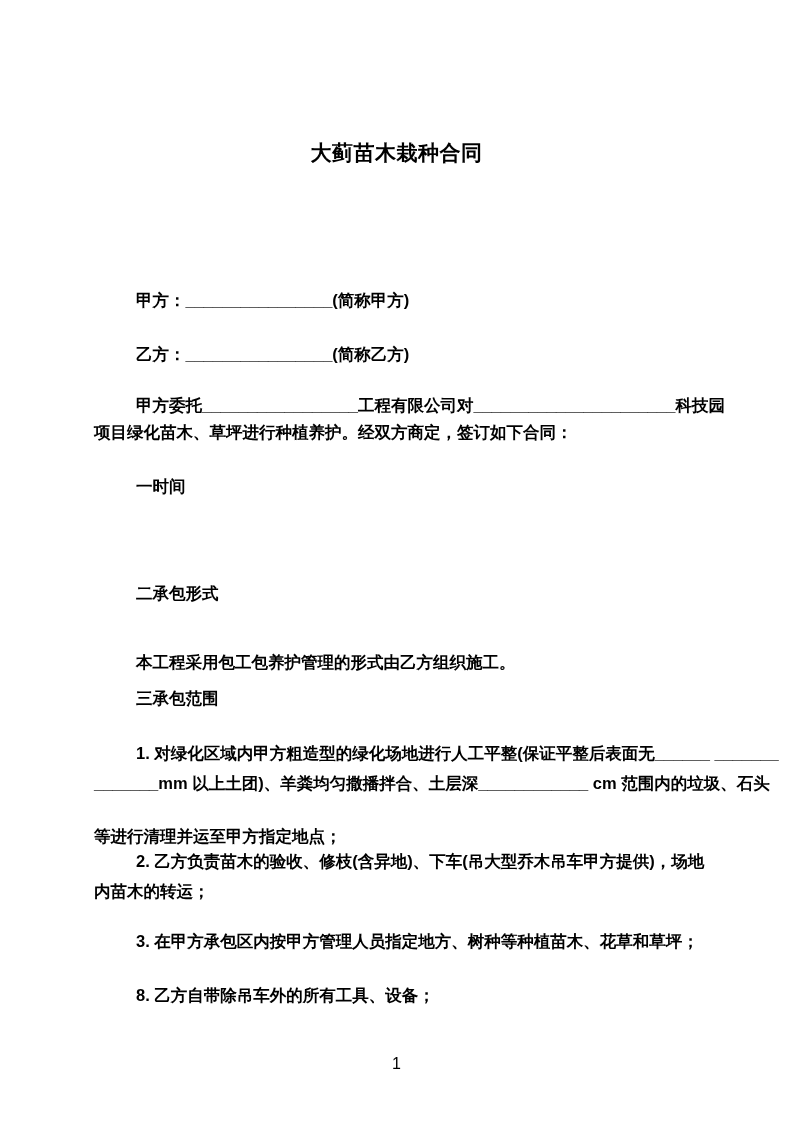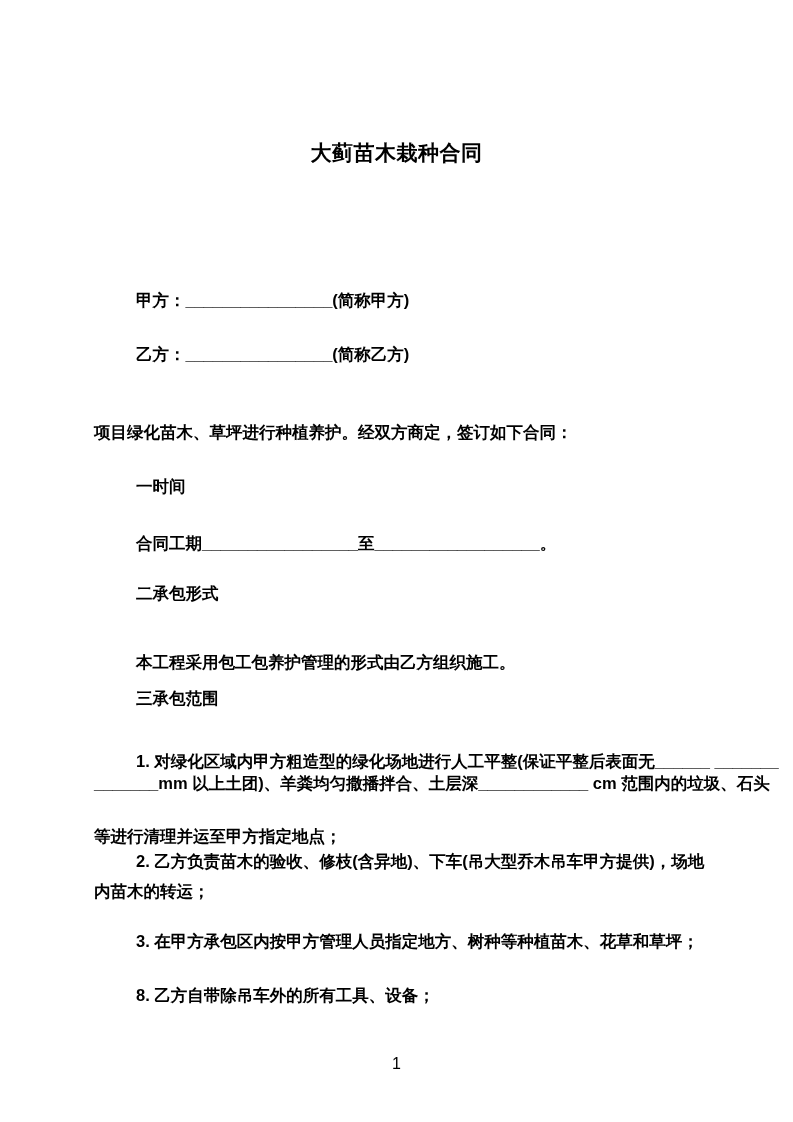--- a/index.html
+++ b/index.html
@@ -36,21 +36,21 @@
   
   .pos-party-a   { top: 287px; }
   .pos-party-b   { top: 341px; }
   .pos-intro-1   { top: 392px; }
   .pos-intro-2   { top: 419px; }
   .pos-s1-head   { top: 473px; }
   .pos-s1-body   { top: 530px; }
   .pos-s2-head   { top: 580px; }
   .pos-s2-body   { top: 634px; margin-top: 15px; }
   .pos-s3-head   { top: 685px; }
-  .pos-item1-l1  { top: 740px; margin-top: 8px; }
+  .pos-item1-l1  { top: 740px; }
   .pos-item1-l2  { top: 770px; }
   .pos-item1-l3  { top: 800px; margin-top: 23px; }
   .pos-item2-l1  { top: 848px; }
   .pos-item2-l2  { top: 878px; }
   .pos-item3     { top: 928px; text-align: right; }
   .pos-item4     { top: 982px; }
   .page-number {
     position: absolute;
     top: 1051px;
     left: 0;
@@ -65,26 +65,26 @@
 <body>
 
 <div class="page">
 
   <div class="doc-title">大蓟苗木栽种合同</div>
 
   <div class="line indent pos-party-a">甲方：________________(简称甲方)</div>
 
   <div class="line indent pos-party-b">乙方：________________(简称乙方)</div>
 
+  <div class="line indent pos-intro-1">甲方委托_________________工程有限公司对______________________科技园</div>
 
   <div class="line pos-intro-2">项目绿化苗木、草坪进行种植养护。经双方商定，签订如下合同：</div>
 
   <div class="line indent pos-s1-head">一时间</div>
 
-  <div class="line indent pos-s1-body">合同工期_________________至__________________。</div>
 
   <div class="line indent pos-s2-head">二承包形式</div>
 
   <div class="line indent pos-s2-body">本工程采用包工包养护管理的形式由乙方组织施工。</div>
 
   <div class="line indent pos-s3-head">三承包范围</div>
 
   <div class="line indent pos-item1-l1">1. 对绿化区域内甲方粗造型的绿化场地进行人工平整(保证平整后表面无______ _______</div>
 
   <div class="line pos-item1-l2">_______mm 以上土团)、羊粪均匀撒播拌合、土层深____________  cm 范围内的垃圾、石头</div>

